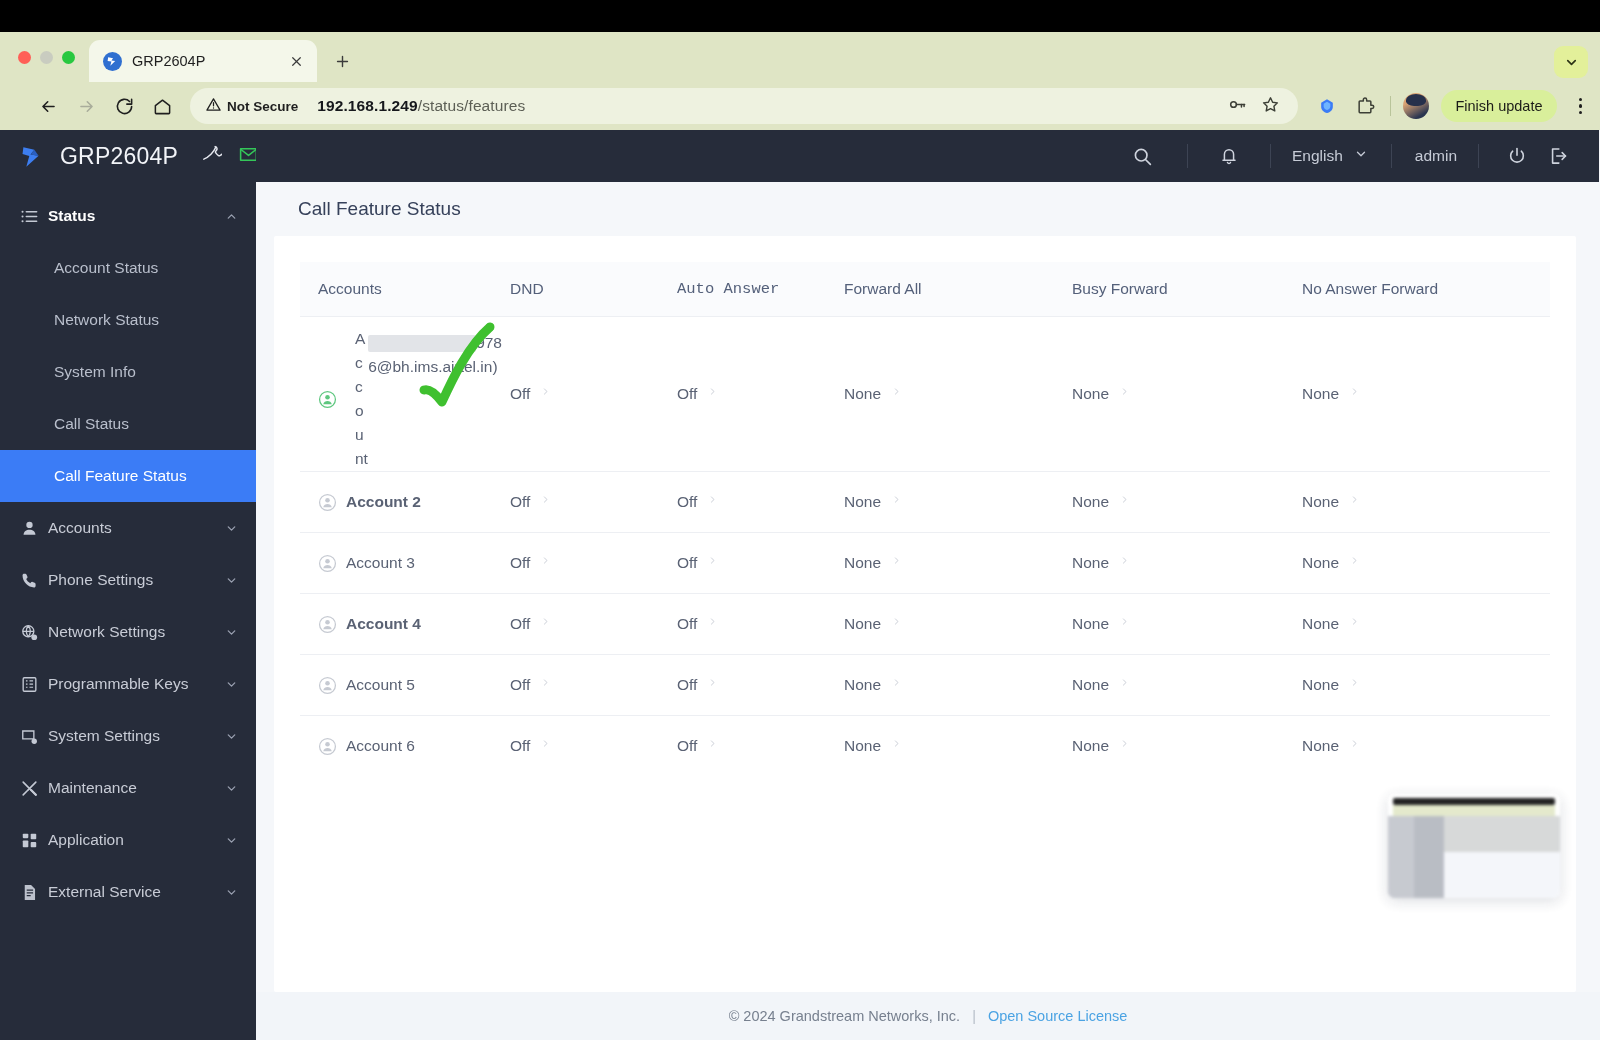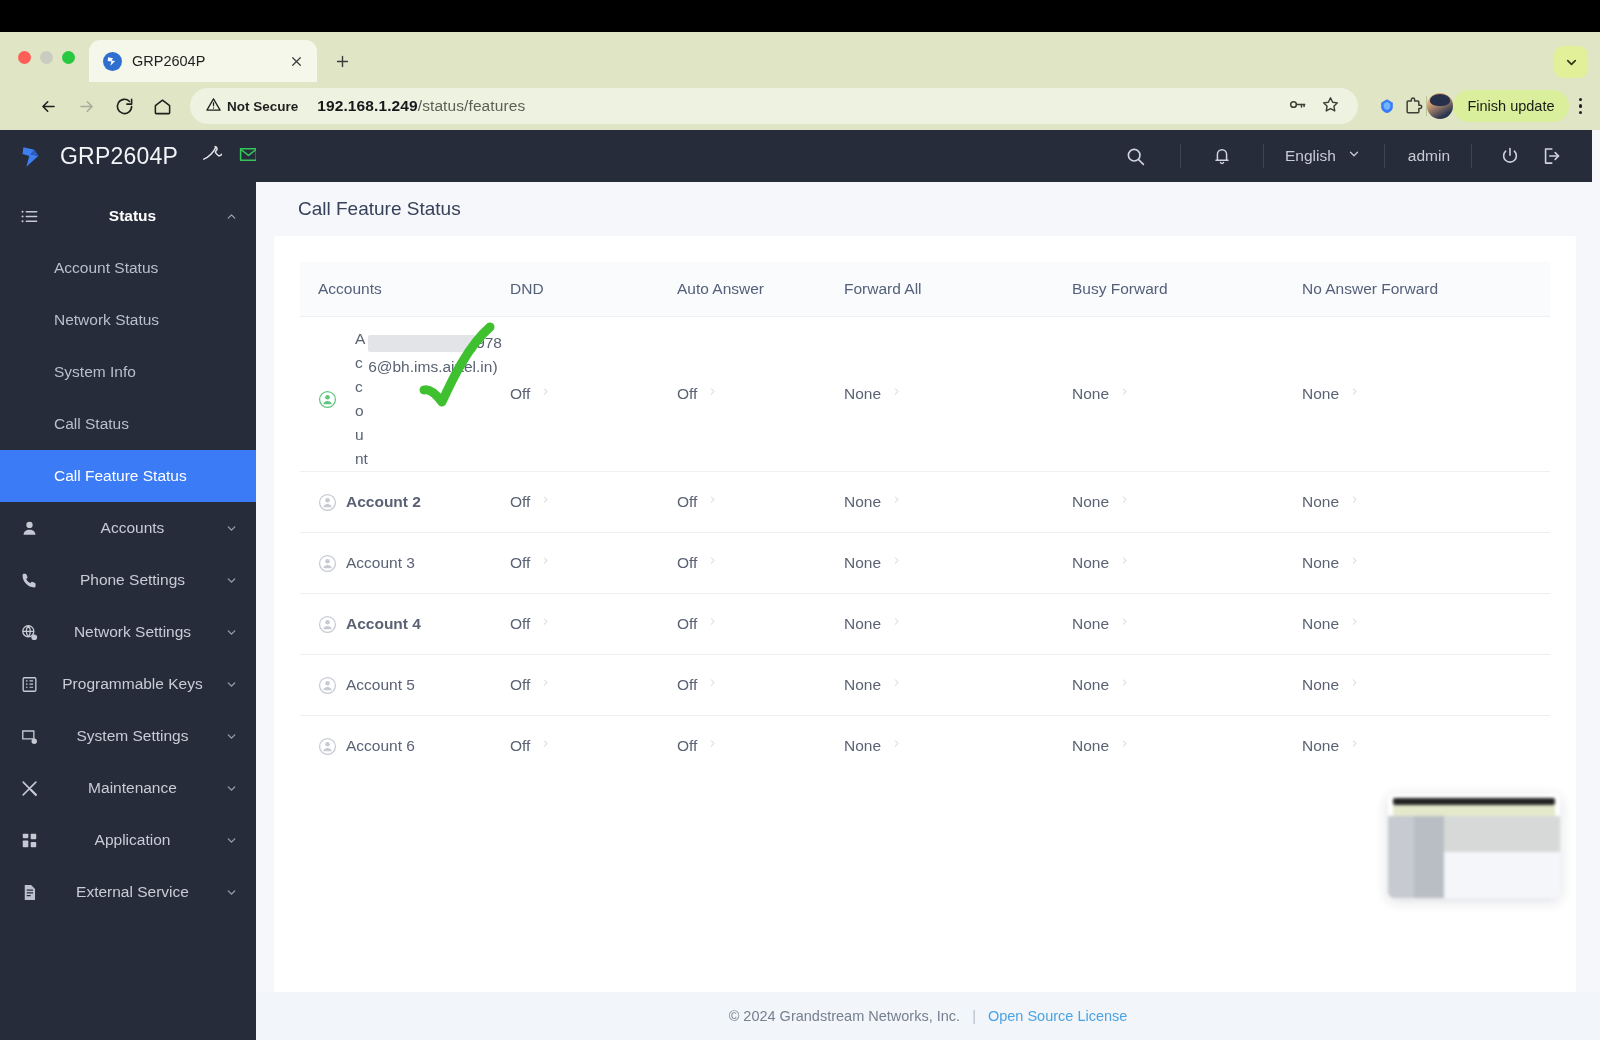--- a/index.html
+++ b/index.html
@@ -111,21 +111,21 @@
   }
   .not-secure svg { width: 15px; height: 15px; }
   .url { font-size: 15.5px; color: #5c5f55; letter-spacing: .1px; }
   .url b { color: #16181c; font-weight: bold; }
   .omni-right {
     margin-left: auto; display: flex; align-items: center; gap: 14px;
     padding-right: 12px;
   }
   .omni-right svg { width: 19px; height: 19px; color: #3c3f36; }
 
-  .tb-right { display: flex; align-items: center; padding-left: 14px; justify-content: flex-end; }
+  .tb-right { display: flex; align-items: center; gap: 12px; padding-left: 14px; justify-content: flex-end; }
   .tb-icon { width: 26px; height: 26px; display: flex; align-items: center; justify-content: center; }
   .tb-icon svg { width: 20px; height: 20px; }
   .tb-sep { width: 1px; height: 20px; background: #b9c49a; }
   .avatar-btn {
     width: 26px; height: 26px; border-radius: 50%;
     background: linear-gradient(150deg,#d9a273 30%,#2a3550 80%);
     overflow: hidden; position: relative;
   }
   .avatar-btn::after {
     content: ""; position: absolute; left: 3px; top: 1px;
@@ -154,22 +154,22 @@
     padding-left: 20px; gap: 13px;
   }
   .brand-logo svg { width: 27px; height: 27px; display:block; }
   .brand-name { color: #f2f4f8; font-size: 23px; letter-spacing: .2px; }
   .brand-ic { margin-left: 10px; display: flex; align-items: center; gap: 16px; }
   .brand-ic svg { width: 21px; height: 21px; }
 
   .menu { padding-top: 8px; }
   .menu-group > .menu-row {
     height: 52px; display: flex; align-items: center;
-    padding: 0 18px 0 18px; gap: 14px;
-    color: #c8ccd6; font-size: 15.5px; text-align: center;
+    padding: 0 18px 0 18px; gap: 8px;
+    color: #c8ccd6; font-size: 15.5px;
   }
   .menu-row .m-ico { width: 22px; display: flex; align-items: center; justify-content: center; color: #c4c9d4; }
   .menu-row .m-ico svg { width: 19px; height: 19px; display:block; }
   .menu-row .m-label { flex: 1; }
   .menu-row.active-parent .m-label { color: #ffffff; font-weight: bold; }
   .chev { color: #9aa1b1; font-size: 12px; display:flex; align-items:center; }
   .chev svg { width: 13px; height: 13px; }
 
   .submenu .sub-item {
     height: 52px; display: flex; align-items: center;
@@ -207,21 +207,21 @@
   .table th:first-child { padding-left: 18px; }
   .table td {
     font-size: 15.5px; color: #5a6274;
     padding: 0; height: 61px;
     border-bottom: 1px solid #edeff3;
     vertical-align: middle;
   }
   .table tr:last-child td { border-bottom: none; }
   .col-acct { width: 210px; }
   .col-dnd { width: 167px; }
-  .col-auto { width: 167px; }
+  .col-auto { width: 167px; font-family: Liberation Mono, monospace; }
   .col-fwd { width: 228px; }
   .col-busy { width: 230px; }
 
   .acct-cell { display: flex; align-items: flex-start; padding-left: 18px; }
   .acct-ico { flex: 0 0 auto; margin-right: 9px; margin-top: 1px; }
   .acct-ico svg { width: 19px; height: 19px; display:block; }
   .acct-text { line-height: 1.55; color: #5a6274; word-break: break-all; }
   .redact {
     display: inline-block;
     width: 108px; height: 17px;
@@ -591,21 +591,21 @@
               </svg>
             </span>
         </div>
       </div>
 
     </div>
   </div>
 
   <div class="content">
 
-    <div style="position:absolute;left:0;right:8px;top:0;height:52px;background:#262c3a;display:flex;align-items:center;justify-content:flex-end;padding-right:24px;gap:1px;z-index:3;">
+    <div style="position:absolute;left:0;right:1px;top:0;height:52px;background:#262c3a;display:flex;align-items:center;justify-content:flex-end;padding-right:24px;gap:1px;z-index:3;">
       <span style="display:flex;align-items:center;justify-content:center;width:46px;height:32px;color:#cfd4de;">
         <svg viewBox="0 0 24 24" width="21" height="21" stroke="currentColor" stroke-width="1.9" fill="none" stroke-linecap="round">
             <circle cx="10.5" cy="10.5" r="6.6"></circle>
             <path d="M15.4 15.4L21 21"></path>
           </svg>
       </span>
       <span style="width:1px;height:24px;background:#3d4454;margin:0 20px;"></span>
       <span style="display:flex;align-items:center;justify-content:center;width:40px;height:32px;color:#cfd4de;">
         <svg viewBox="0 0 24 24" width="20" height="20" stroke="currentColor" stroke-width="1.8" fill="none" stroke-linecap="round" stroke-linejoin="round">
             <path d="M6.5 17V10a5.5 5.5 0 0 1 11 0v7"></path>

